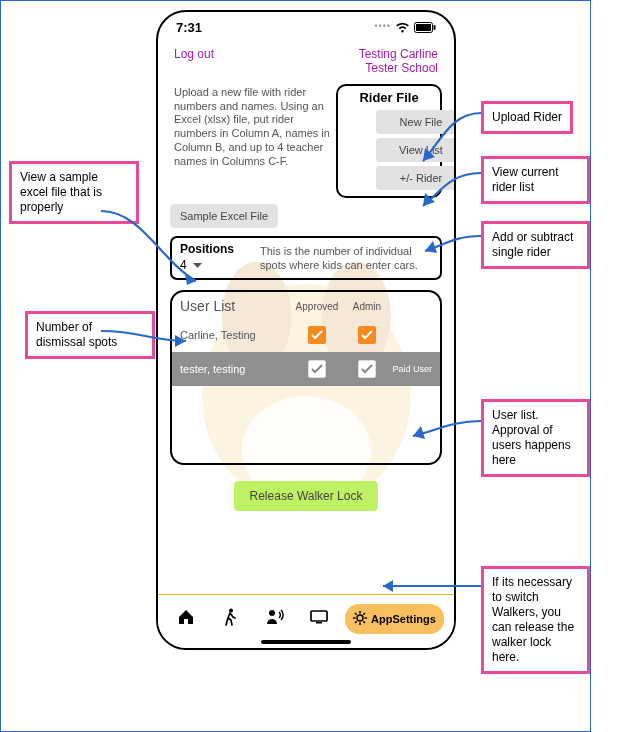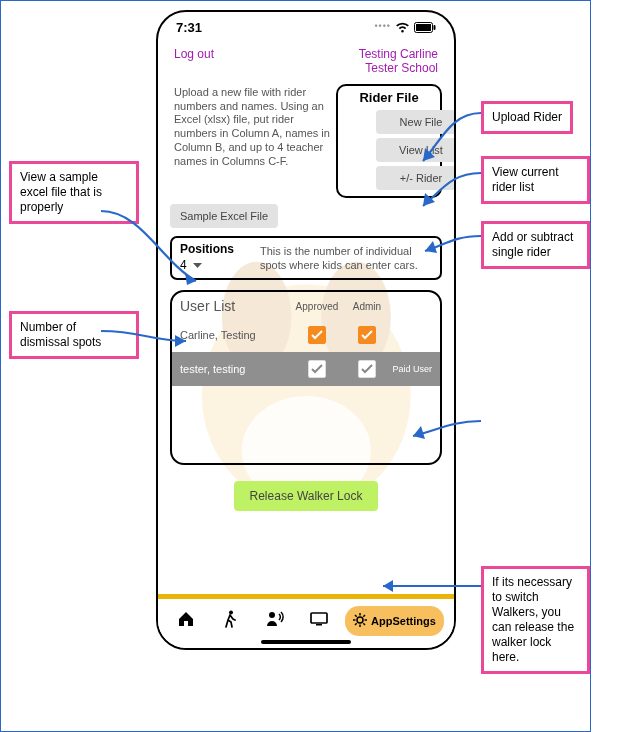--- a/index.html
+++ b/index.html
@@ -31,21 +31,21 @@
   .ul-head .lbl { font-size:14px;}
   .ul-row { display:grid; grid-template-columns: 1fr 50px 50px 40px; font-size:11px; color:#555; padding:8px 8px; align-items:center;}
   .ul-row.gray { background:#8f8f8f; color:#fff; }
   .chk { width:18px; height:18px; border-radius:2px; display:inline-flex; align-items:center; justify-content:center; }
   .chk.orange { background:#f68a1e; border:1px solid #f68a1e; }
   .chk.white { background:#fff; border:1px solid #ddd; }
   .chk svg { width:12px; height:10px; }
   .paid { font-size:9px; line-height:1; text-align:right; }
   .release-row { text-align:center; margin-top:16px; }
   .release-btn { background:#bef264; border:none; border-radius:4px; padding:8px 16px; font-size:12px; color:#444; cursor:pointer; }
-  .tabbar { position:absolute; bottom:0; left:0; right:0; height:54px; border-top:5px solid #eab308; display:flex; align-items:center; justify-content:space-around; padding:0 6px 6px; background:#fff;}
+  .tabbar { position:absolute; bottom:0; left:0; right:0; height:54px; border-top:1px solid #eab308; display:flex; align-items:center; justify-content:space-around; padding:0 6px 6px; background:#fff;}
   .tabbar .tab { display:flex; align-items:center; justify-content:center; width:36px; height:30px; cursor:pointer;}
   .tabbar .tab.active { background:#f7bf5e; border-radius:14px; padding:4px 8px; width:auto; display:flex; align-items:center; gap:4px; font-size:11px; font-weight:700;}
   .home-ind { position:absolute; bottom:4px; left:50%; transform:translateX(-50%); width:90px; height:4px; background:#000; border-radius:3px;}
   
   .dogbg { position:absolute; left:8%; top:210px; width:84%; opacity:0.18; pointer-events:none;}
   
   .anno { position:absolute; border:3px solid #ec4899; background:#fff; padding:6px 8px; font-size:12px; line-height:1.25; max-width:130px;}
   .arrow { position:absolute; pointer-events:none; }
   .arrow path { stroke:#2968c8; stroke-width:2.2; fill:none; }
   .arrow .head { fill:#2968c8; }
@@ -200,24 +200,25 @@
                 <line x1="3.7" y1="10.3" x2="2" y2="12"></line>
               </g>
             </svg></span>
         <span>AppSettings</span>
       </div>
     </div>
     <div class="home-ind"></div>
   </div>
 
   <div class="anno" style="left:8px; top:160px;">View a sample excel file that is properly</div>
-  <div class="anno" style="left:8px; top:310px;">Number of dismissal spots</div>
+  <div class="anno" style="left:24px; top:310px;">Number of dismissal spots</div>
   <div class="anno" style="left:480px; top:100px;">Upload Rider</div>
   <div class="anno" style="left:480px; top:155px;">View current rider list</div>
   <div class="anno" style="left:480px; top:220px;">Add or subtract single rider</div>
+  <div class="anno" style="left:480px; top:398px;">User list. Approval of users happens here</div>
   <div class="anno" style="left:480px; top:565px;">If its necessary to switch Walkers, you can release the walker lock here.</div>
 
   <svg class="arrow" style="left:80px; top:200px; width:130px; height:100px;">
       <path d="M20 10 C 60 10, 80 60, 115 80"></path>
       <polygon class="head" points="115,80 104,72 106,84"></polygon>
     </svg>
   <svg class="arrow" style="left:80px; top:310px; width:120px; height:60px;">
       <path d="M20 20 C 60 20, 70 30, 105 30"></path>
       <polygon class="head" points="105,30 94,24 94,36"></polygon>
     </svg>

